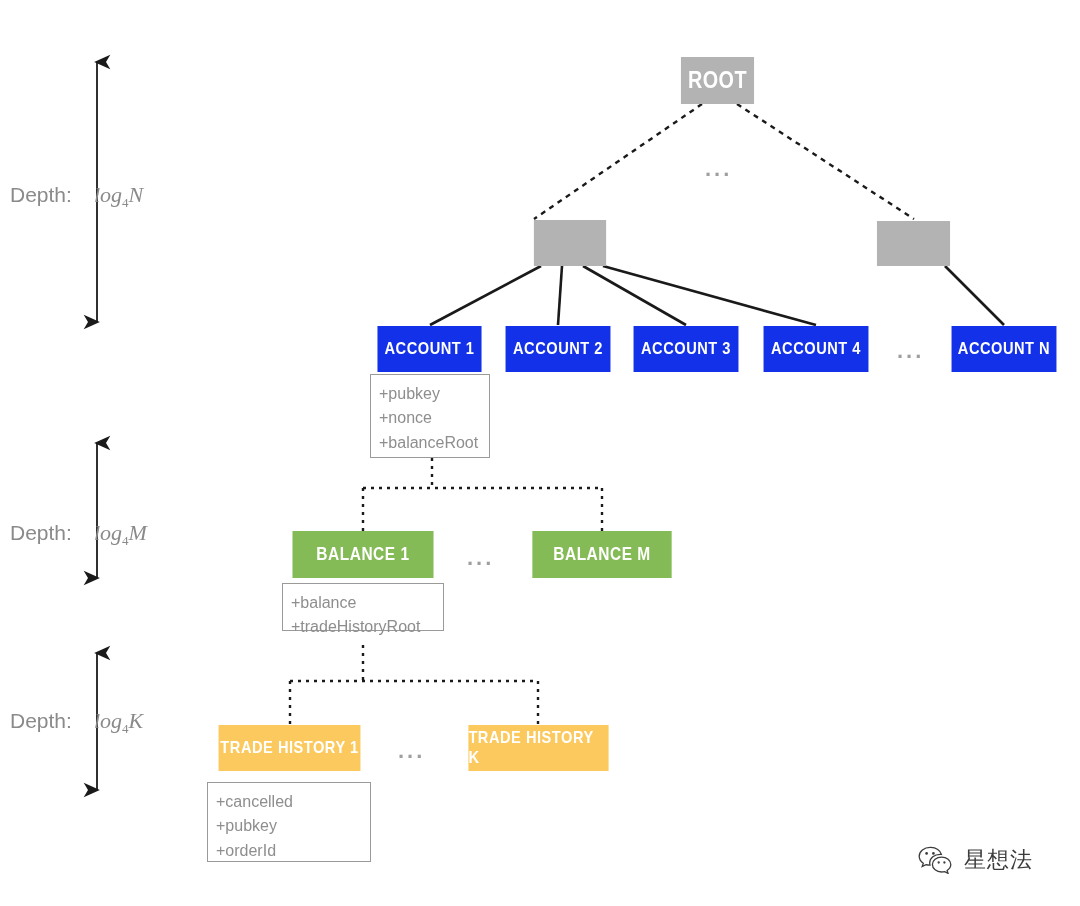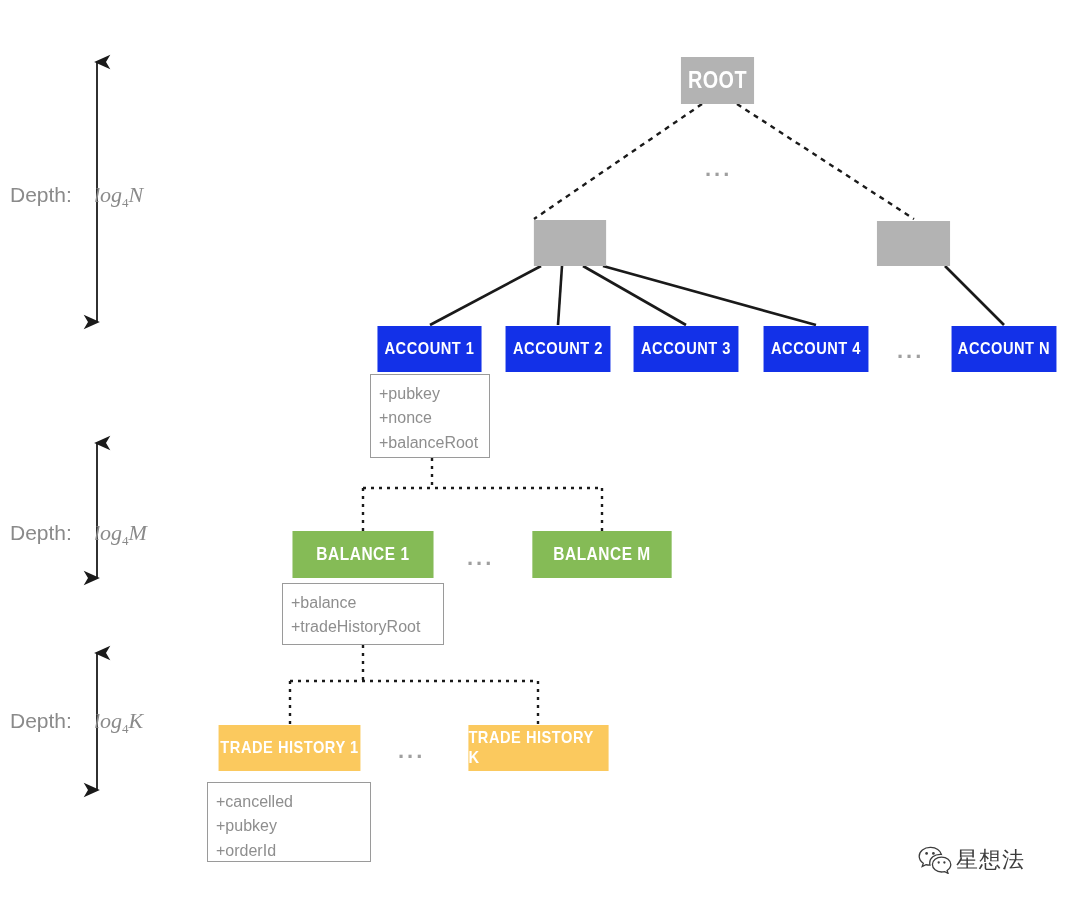--- a/index.html
+++ b/index.html
@@ -108,21 +108,21 @@
     letter-spacing: 3px;
     line-height: 1;
     white-space: nowrap;
   }
 
   
   .watermark {
     position: absolute;
     display: flex;
     align-items: center;
-    gap: 4px;
+    gap: 12px;
   }
   .watermark .wm-text {
     color: #3c3c3c;
     font-size: 22px;
     font-family: "DejaVu Sans", sans-serif;
     letter-spacing: 1px;
   }
 </style>
 </head>
 <body>
@@ -224,21 +224,21 @@
   </div>
 
   <div class="node node-green" style="left:281px; top:531px; width:164px; height:47px;">
     <span>BALANCE 1</span>
   </div>
   <div class="ellipsis" style="left:467px; top:547px;">...</div>
   <div class="node node-green" style="left:521px; top:531px; width:162px; height:47px;">
     <span>BALANCE M</span>
   </div>
 
-  <div class="attr-box" style="left:282px; top:583px; width:162px; height:62px;">
+  <div class="attr-box" style="left:282px; top:583px; width:162px; height:48px;">
     <div class="attr-row">+balance</div>
     <div class="attr-row">+tradeHistoryRoot</div>
   </div>
 
   <div class="node node-amber" style="left:207px; top:725px; width:165px; height:46px;">
     <span>TRADE HISTORY 1</span>
   </div>
   <div class="ellipsis" style="left:398px; top:740px;">...</div>
   <div class="node node-amber" style="left:457px; top:725px; width:163px; height:46px;">
     <span>TRADE HISTORY K</span>

